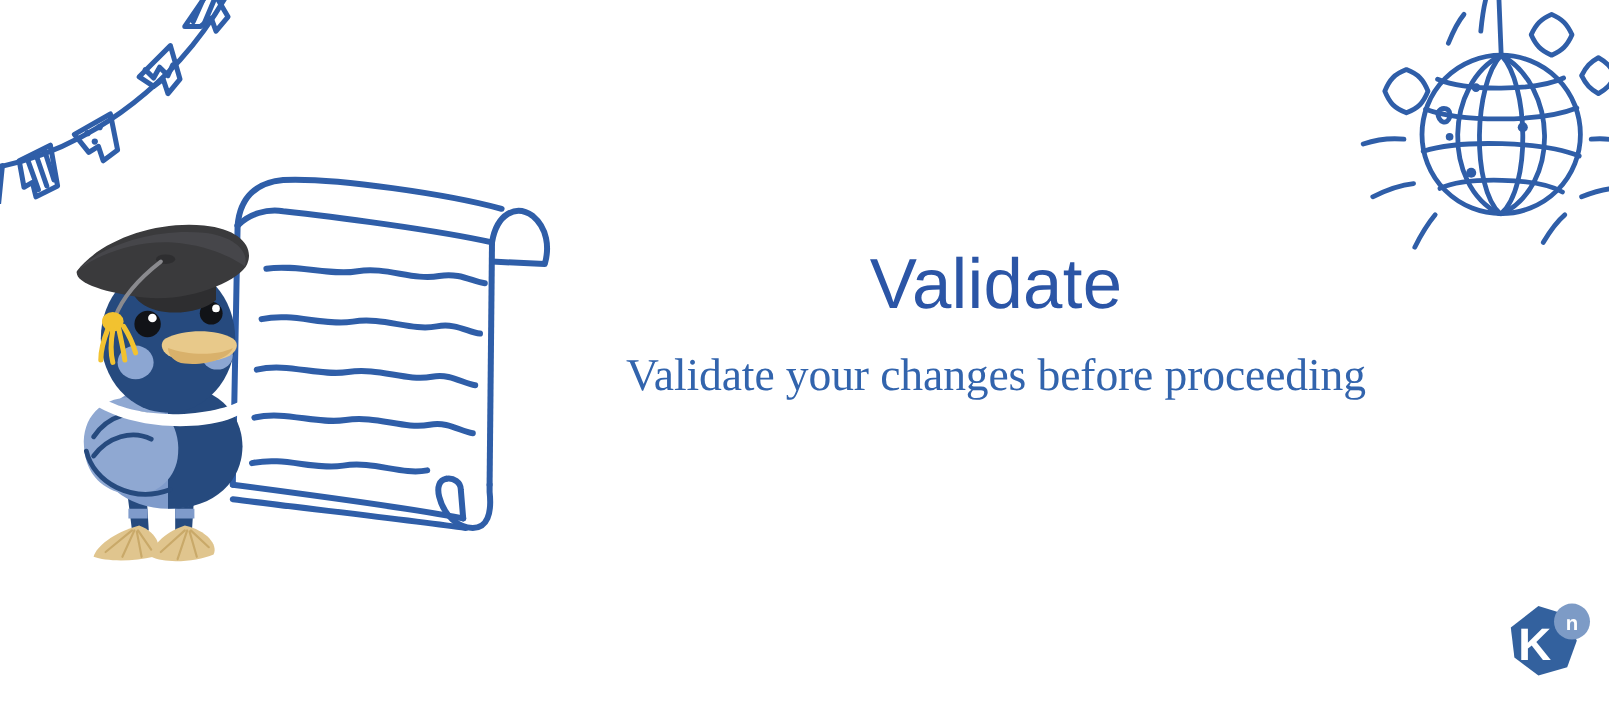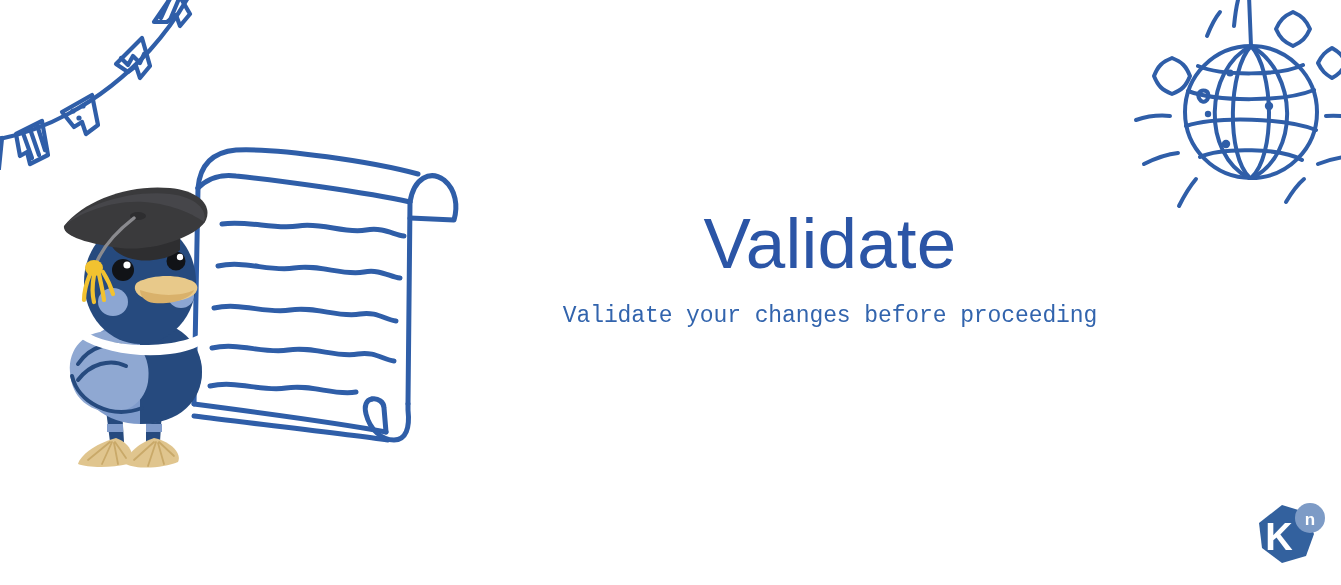--- a/index.html
+++ b/index.html
@@ -65,31 +65,31 @@
   #text-block {
     position: absolute;
     left: 462px;
     top: 206px;
     width: 736px;
     text-align: center;
   }
   #page-title {
     margin: 0;
     font-family: "Liberation Sans", sans-serif;
-    font-size: 71px;
+    font-size: 59px;
     font-weight: 300;
     line-height: 1.06;
     letter-spacing: 0.2px;
     color: #2B55A6;
     white-space: nowrap;
   }
   #page-subtitle {
     margin: 22px 0 0 0;
-    font-family: Liberation Mono, monospace;
-    font-size: 23px;
+    font-family: Liberation Serif, serif;
+    font-size: 38px;
     font-weight: 400;
     line-height: 1.16;
     letter-spacing: -0.1px;
     color: #3264AD;
     white-space: nowrap;
   }
 
   
   #brand-logo {
     position: absolute;

